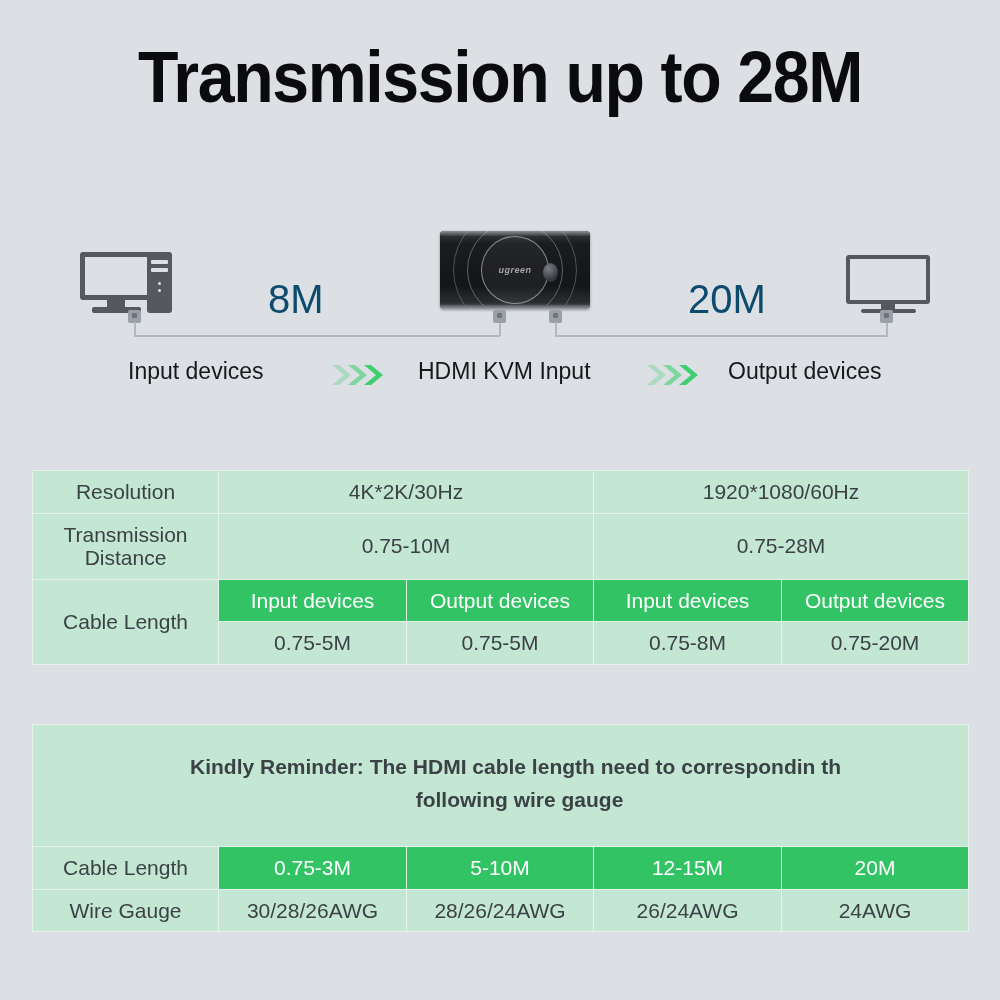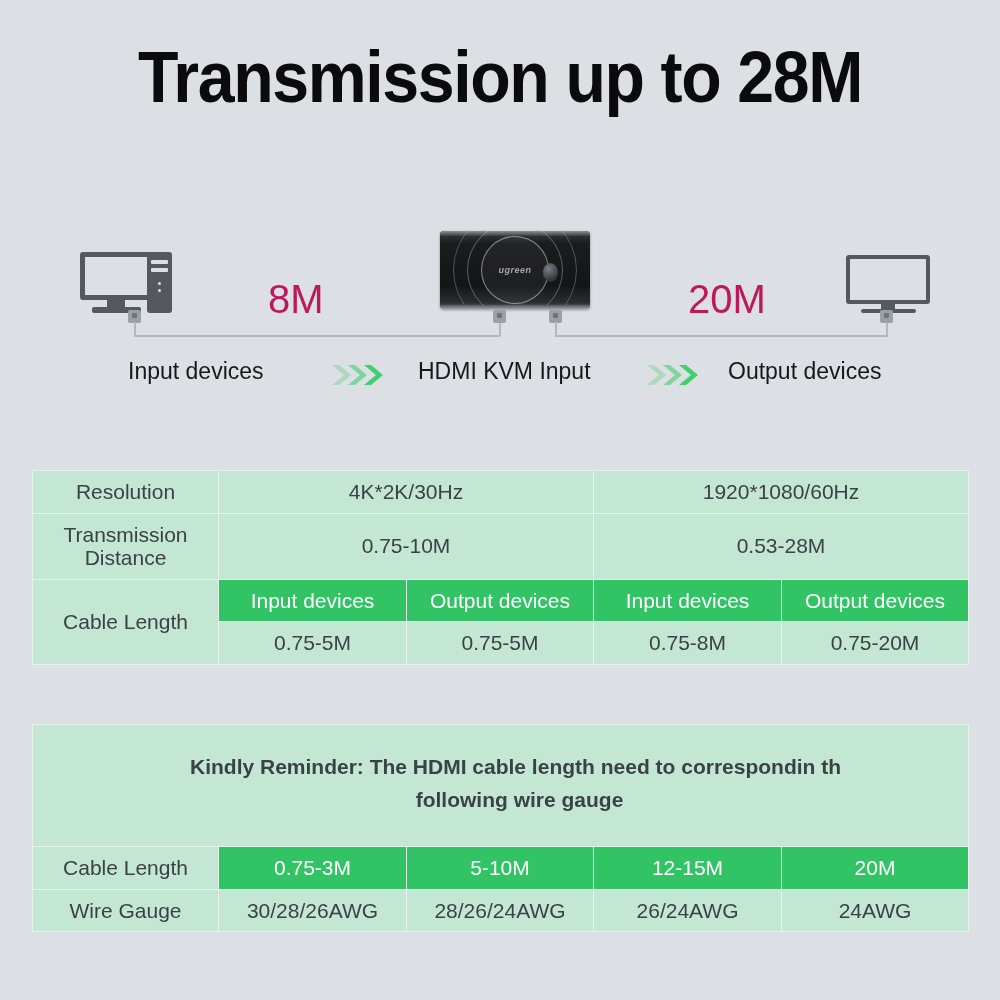--- a/index.html
+++ b/index.html
@@ -176,21 +176,21 @@
     position: absolute;
     left: 4px; top: 3px;
     width: 5px; height: 5px;
     background: #6f747b;
     border-radius: 1px;
   }
 
   
   .dist-label {
     position: absolute;
-    color: #be185d;
+    color: #0c4a6e;
     font-size: 40px;
     font-weight: 400;
     letter-spacing: 0px;
   }
   #dist-left  { left: 268px; top: 277px; }
   #dist-right { left: 688px; top: 277px; }
 
   
   #caption-row {
     position: absolute;
@@ -358,21 +358,21 @@
         <td class="label">
           <div class="cell-pad">
             <span>Transmission</span><br>
             <span>Distance</span>
           </div>
         </td>
         <td colspan="2">
           <div class="cell-pad">0.75-10M</div>
         </td>
         <td colspan="2">
-          <div class="cell-pad">0.53-28M</div>
+          <div class="cell-pad">0.75-28M</div>
         </td>
       </tr>
 
       <tr>
         <td class="label" rowspan="2">
           <div class="cell-pad">Cable Length</div>
         </td>
         <td class="green">
           <div class="cell-pad">Input devices</div>
         </td>

